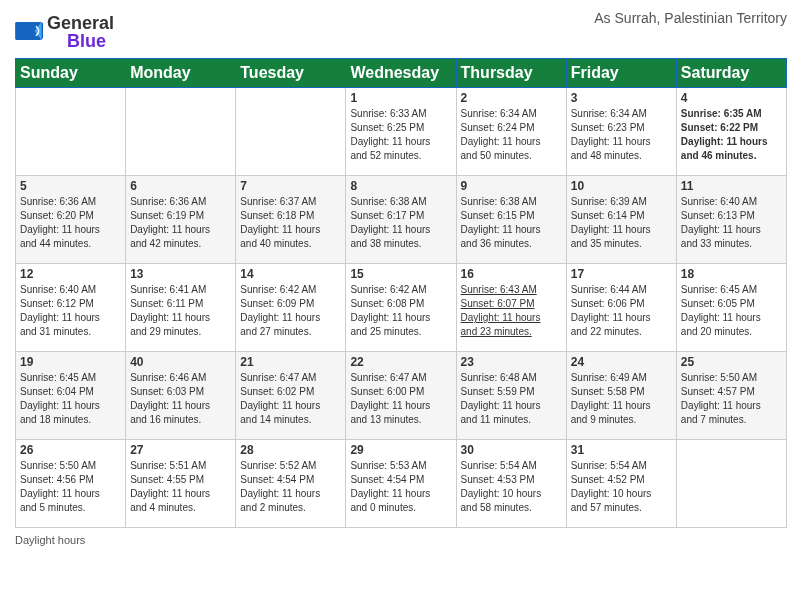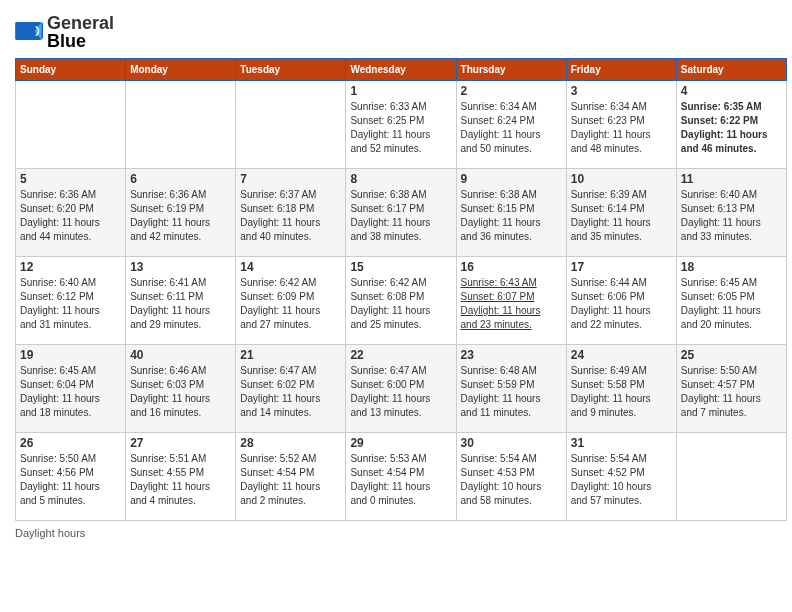--- a/index.html
+++ b/index.html
@@ -27,21 +27,21 @@
       flex-direction: column;
       align-items: flex-start;
       margin-top: 4px;
     }
     .logo-text {
       font-size: 18px;
       font-weight: bold;
       color: #333;
       line-height: 1;
     }
-    .logo-text .blue { color: #000000; }
+    .logo-text .blue { color: #6d28d9; margin-left: 20px; }
     .logo-icon {
       width: 28px;
       height: 18px;
       margin-bottom: 2px;
     }
     .logo-row {
       display: flex;
       align-items: center;
       gap: 4px;
     }
@@ -57,23 +57,23 @@
     .location {
       font-size: 14px;
       color: #555;
     }
     table {
       width: 100%;
       border-collapse: collapse;
       table-layout: fixed;
     }
     th {
-      background-color: #c2410c;
+      background-color: #15803d;
       color: #fff;
-      font-size: 10px;
+      font-size: 16px;
       font-weight: bold;
       padding: 5px 4px;
       text-align: left;
       border: 1px solid #1565c0;
     }
     td {
       border: 1px solid #ccc;
       vertical-align: top;
       padding: 3px 4px;
       height: 88px;
@@ -114,20 +114,21 @@
           <polygon points="38,0 50,10 38,26" fill="#1565c0"></polygon>
           <path d="M30 6 Q38 13 30 20" fill="none" stroke="#fff" stroke-width="2"></path>
         </svg>
         <span class="logo-text">
           <span>General</span><br>
           <span class="blue">Blue</span>
         </span>
       </div>
     </div>
     <div class="title-block">
+      <div class="location">As Surrah, Palestinian Territory</div>
     </div>
   </div>
 
   <table>
     <thead>
       <tr>
       <th>Sunday</th>
           <th>Monday</th>
           <th>Tuesday</th>
           <th>Wednesday</th>

